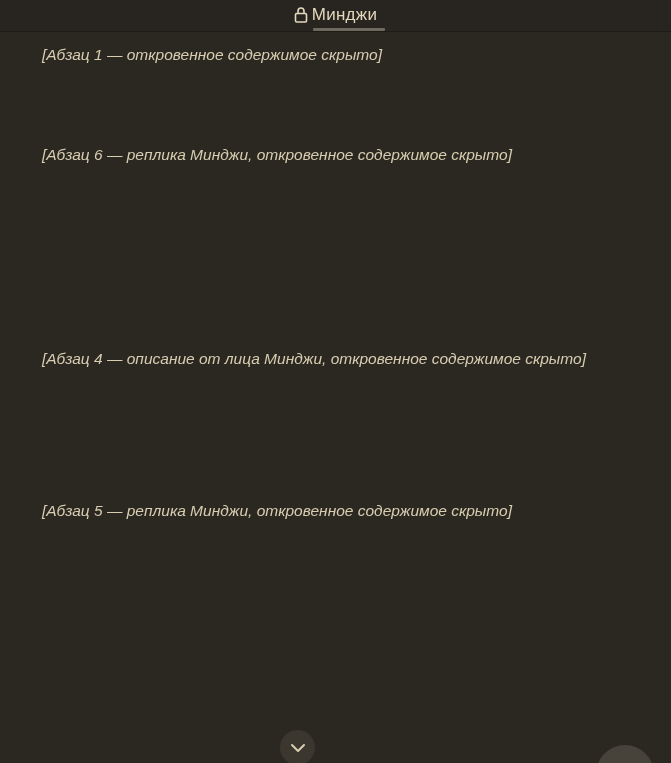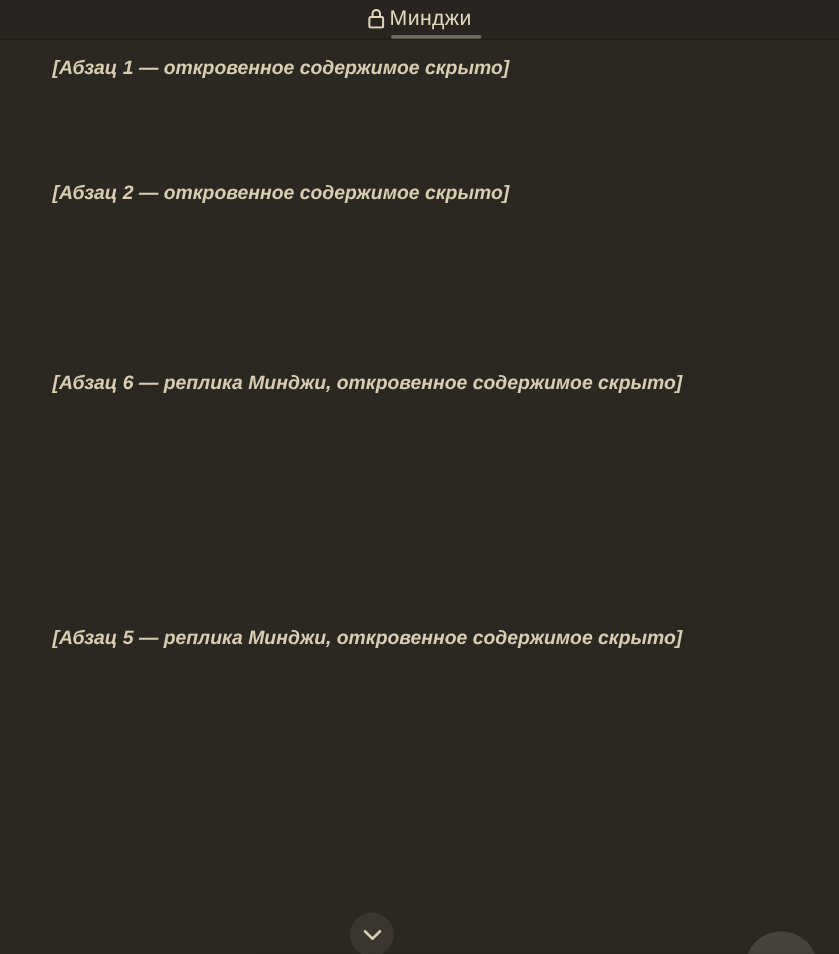--- a/index.html
+++ b/index.html
@@ -72,21 +72,20 @@
   }
   
   .p-lines-3 { min-height: 78px; }
   .p-lines-5 { min-height: 130px; }
   .p-lines-7 { min-height: 182px; }
   .p-lines-8 { min-height: 208px; }
 
   .redacted-note {
     color: #9a9076;
     font-style: italic;
-    font-weight: bold;
   }
 
   
   .scroll-down-btn {
     position: absolute;
     left: 280px;
     top: 730px;
     width: 35px;
     height: 35px;
     border-radius: 50%;
@@ -125,22 +124,22 @@
         <path d="M4 6.5 V4.2 C4 2.4 5.3 1 7 1 C8.7 1 10 2.4 10 4.2 V6.5" stroke="#e3d8bc" stroke-width="1.6" fill="none"></path>
       </svg>
     </span>
     <span class="header-title">Минджи</span>
     <span class="title-underline"></span>
   </div>
 </div>
 
 <div class="content">
   <p class="p-lines-3 redacted-note">[Абзац 1 — откровенное содержимое скрыто]</p>
-  <p class="p-lines-5 redacted-note">[Абзац 2 — откровенное содержимое скрыто]</p>
   <p class="p-lines-7 redacted-note">[Абзац 6 — реплика Минджи, откровенное содержимое скрыто]</p>
+  <p class="p-lines-5 redacted-note">[Абзац 4 — описание от лица Минджи, откровенное содержимое скрыто]</p>
   <p class="p-lines-8 redacted-note">[Абзац 5 — реплика Минджи, откровенное содержимое скрыто]</p>
 </div>
 
 <button class="scroll-down-btn">
   <span>
     <svg width="16" height="10" viewBox="0 0 16 10" fill="none" xmlns="http://www.w3.org/2000/svg">
       <path d="M2 2 L8 8 L14 2" stroke="#d8cdb1" stroke-width="2" stroke-linecap="round" stroke-linejoin="round" fill="none"></path>
     </svg>
   </span>
 </button>

